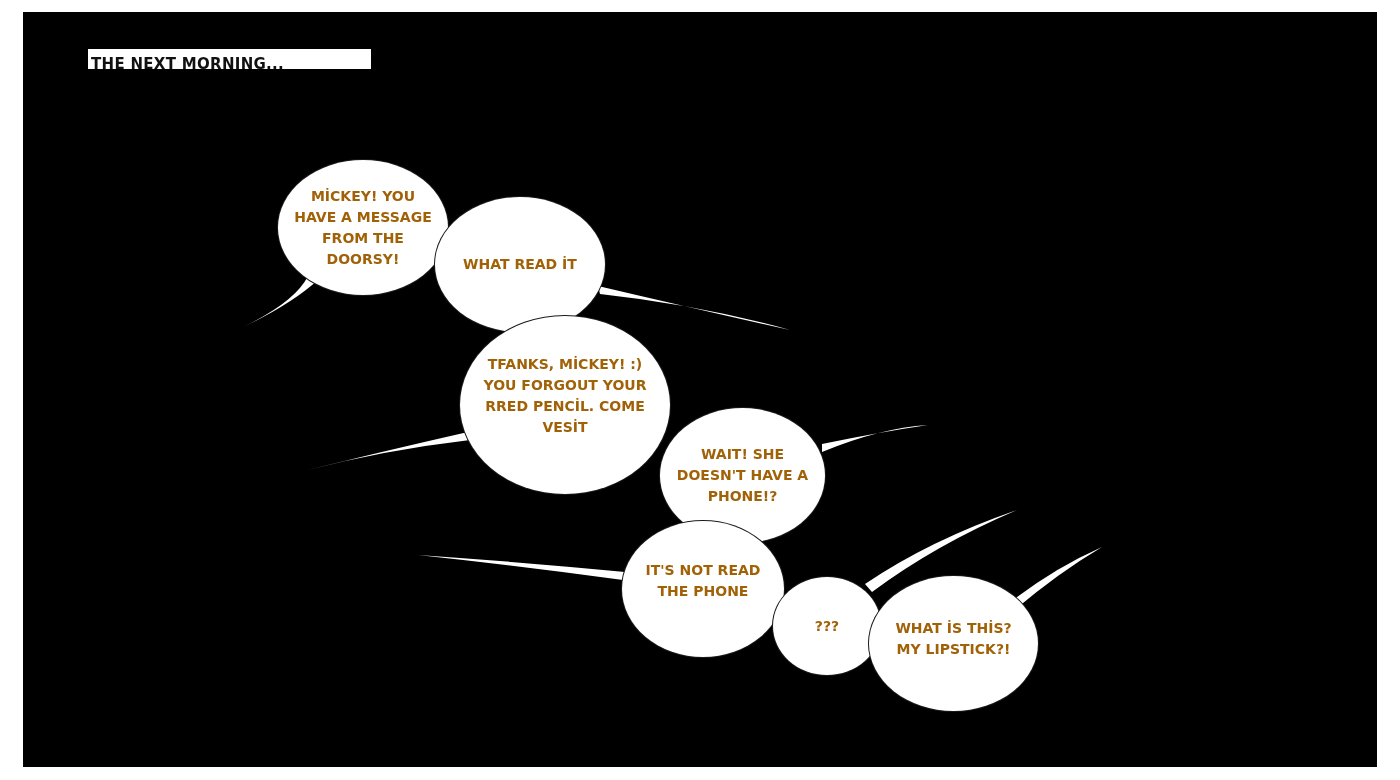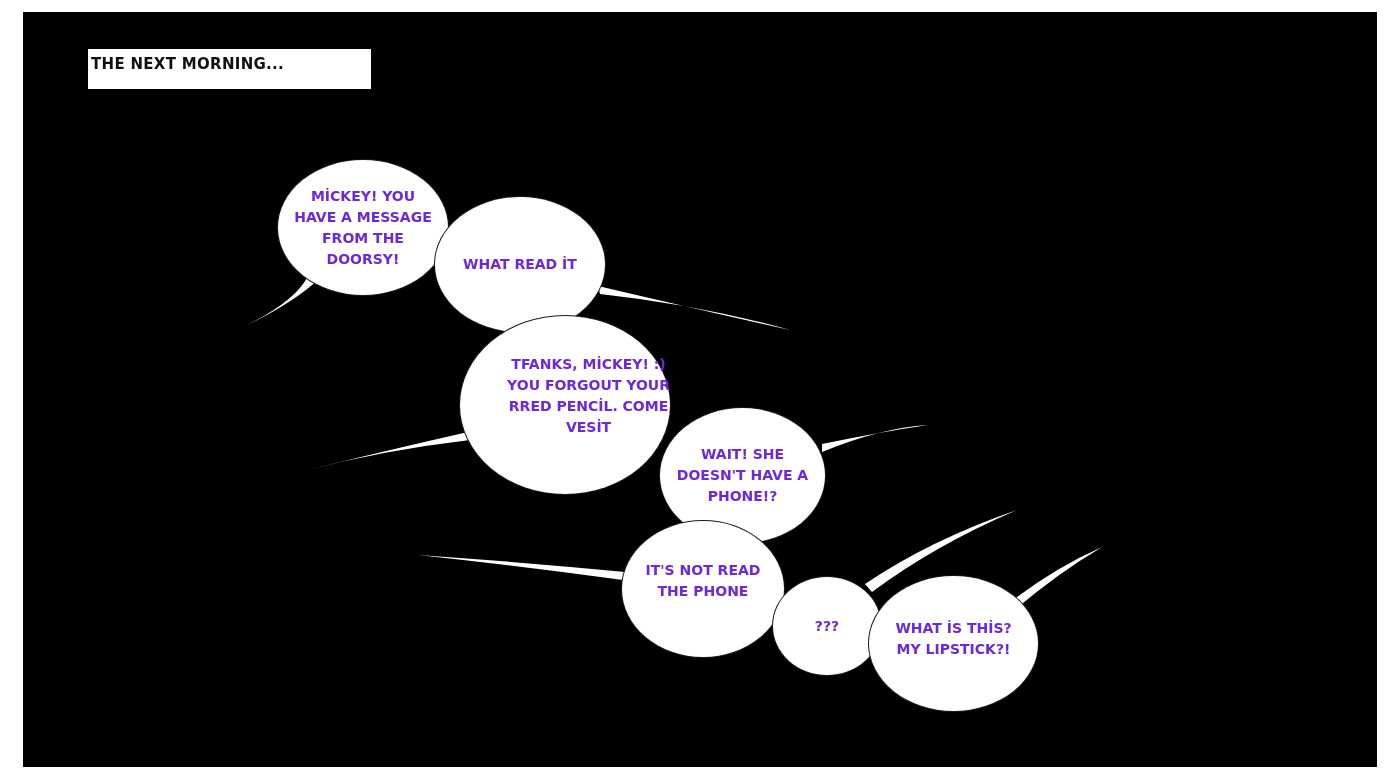--- a/index.html
+++ b/index.html
@@ -2,31 +2,31 @@
 <html><head>
   <meta charset="utf-8">
   <style>
     html, body { margin:0; padding:0; background:#ffffff; }
     body { width:1400px; height:780px; position:relative; overflow:hidden; }
     .panel {
       position:absolute; left:23px; top:12px; width:1354px; height:755px;
       background:#000000;
     }
     .caption {
-      position:absolute; left:88px; top:49px; width:283px; height:40px;
+      position:absolute; left:88px; top:49px; width:283px; height:20px;
       background:#ffffff; box-sizing:border-box; padding:6px 0 0 3px;
       font-family:"DejaVu Sans", sans-serif; font-weight:bold; font-size:15px;
       color:#111; letter-spacing:0.3px; white-space:nowrap;
     }
     svg.tails { position:absolute; left:0; top:0; width:1400px; height:780px; }
     .bubble {
       position:absolute; background:#ffffff; border-radius:50%;
       display:flex; align-items:center; justify-content:center; text-align:center;
       font-family:"DejaVu Sans", sans-serif; font-weight:bold;
-      font-size:14px; line-height:21px; color:#6d28d9; box-sizing:border-box;
+      font-size:14px; line-height:21px; color:#a16207; box-sizing:border-box;
       box-shadow: 0 0 0 1px #1a1a1a;
       white-space:pre-line;
     }
     .bubble span { display:block; }
   </style>
 </head>
 <body>
 
 <div class="panel"></div>
 
@@ -55,21 +55,21 @@
   <span>MİCKEY! YOU
 HAVE A MESSAGE
 FROM THE
 DOORSY!</span>
 </div>
 
 <div class="bubble" style="left:435px; top:197px; width:170px; height:135px;">
   <span>WHAT READ İT</span>
 </div>
 
-<div class="bubble" style="left:460px; top:316px; width:210px; height:178px; padding-bottom:18px;justify-content:flex-end;">
+<div class="bubble" style="left:460px; top:316px; width:210px; height:178px; padding-bottom:18px;">
   <span>TFANKS, MİCKEY! :)
 YOU FORGOUT YOUR
 RRED PENCİL. COME
 VESİT</span>
 </div>
 
 <div class="bubble" style="left:660px; top:408px; width:165px; height:135px;">
   <span>WAIT! SHE
 DOESN'T HAVE A
 PHONE!?</span>

